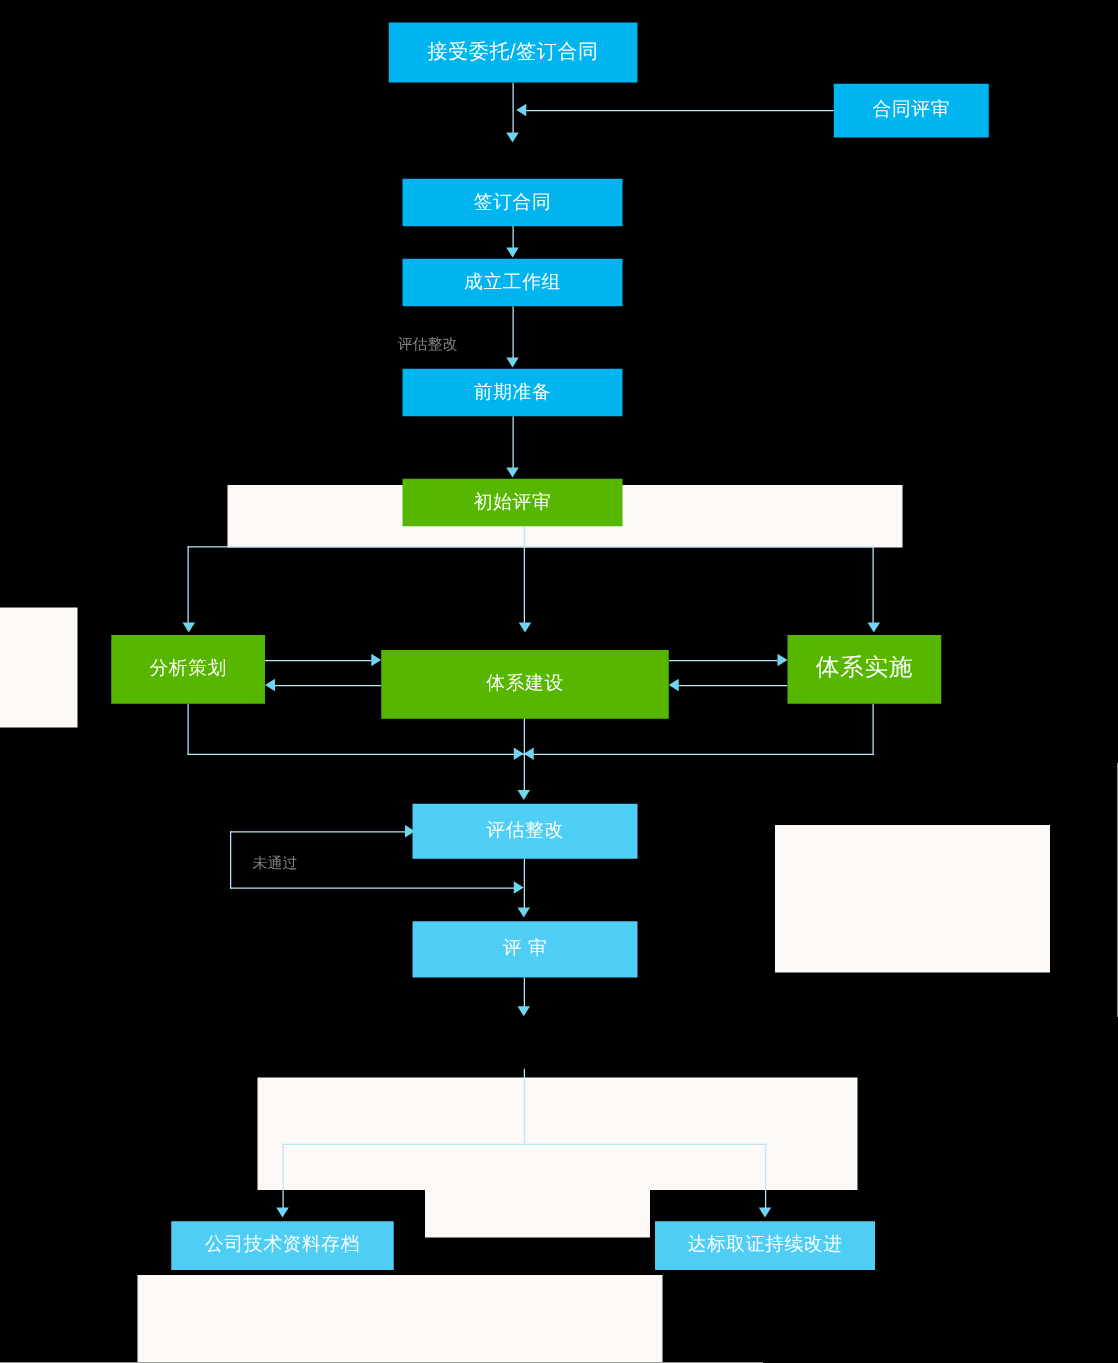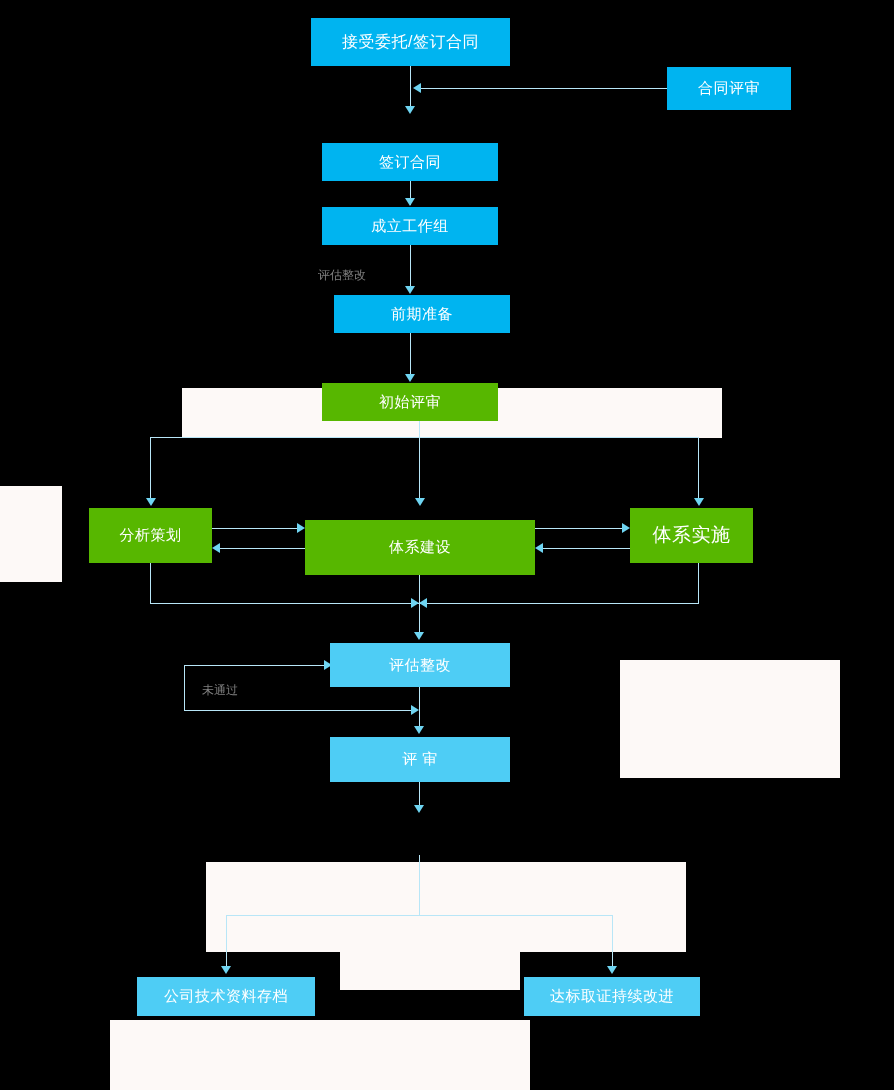--- a/index.html
+++ b/index.html
@@ -153,21 +153,21 @@
   <div class="arw down" style="left:607px;top:966px;"></div>
 
   <div class="node cyan" style="left:311px;top:18px;width:199px;height:48px;font-size:16px;">接受委托/签订合同</div>
 
   <div class="node cyan" style="left:667px;top:67px;width:124px;height:43px;font-size:15px;">合同评审</div>
 
   <div class="node cyan" style="left:322px;top:116px;width:176px;height:38px;font-size:15px;margin-top:27px;">签订合同</div>
 
   <div class="node cyan" style="left:322px;top:207px;width:176px;height:38px;font-size:15px;">成立工作组</div>
 
-  <div class="node cyan" style="left:334px;top:295px;width:176px;height:38px;font-size:15px;">前期准备</div>
+  <div class="node cyan" style="left:322px;top:295px;width:176px;height:38px;font-size:15px;">前期准备</div>
 
   <div class="node green" style="left:322px;top:383px;width:176px;height:38px;font-size:15px;">初始评审</div>
 
   <div class="node green" style="left:89px;top:508px;width:123px;height:55px;font-size:15px;">分析策划</div>
 
   <div class="node green" style="left:305px;top:508px;width:230px;height:55px;font-size:15px;margin-top:12px;">体系建设</div>
 
   <div class="node green" style="left:630px;top:508px;width:123px;height:55px;font-size:19px;">体系实施</div>
 
   <div class="node lblue" style="left:330px;top:643px;width:180px;height:44px;font-size:15px;">评估整改</div>

